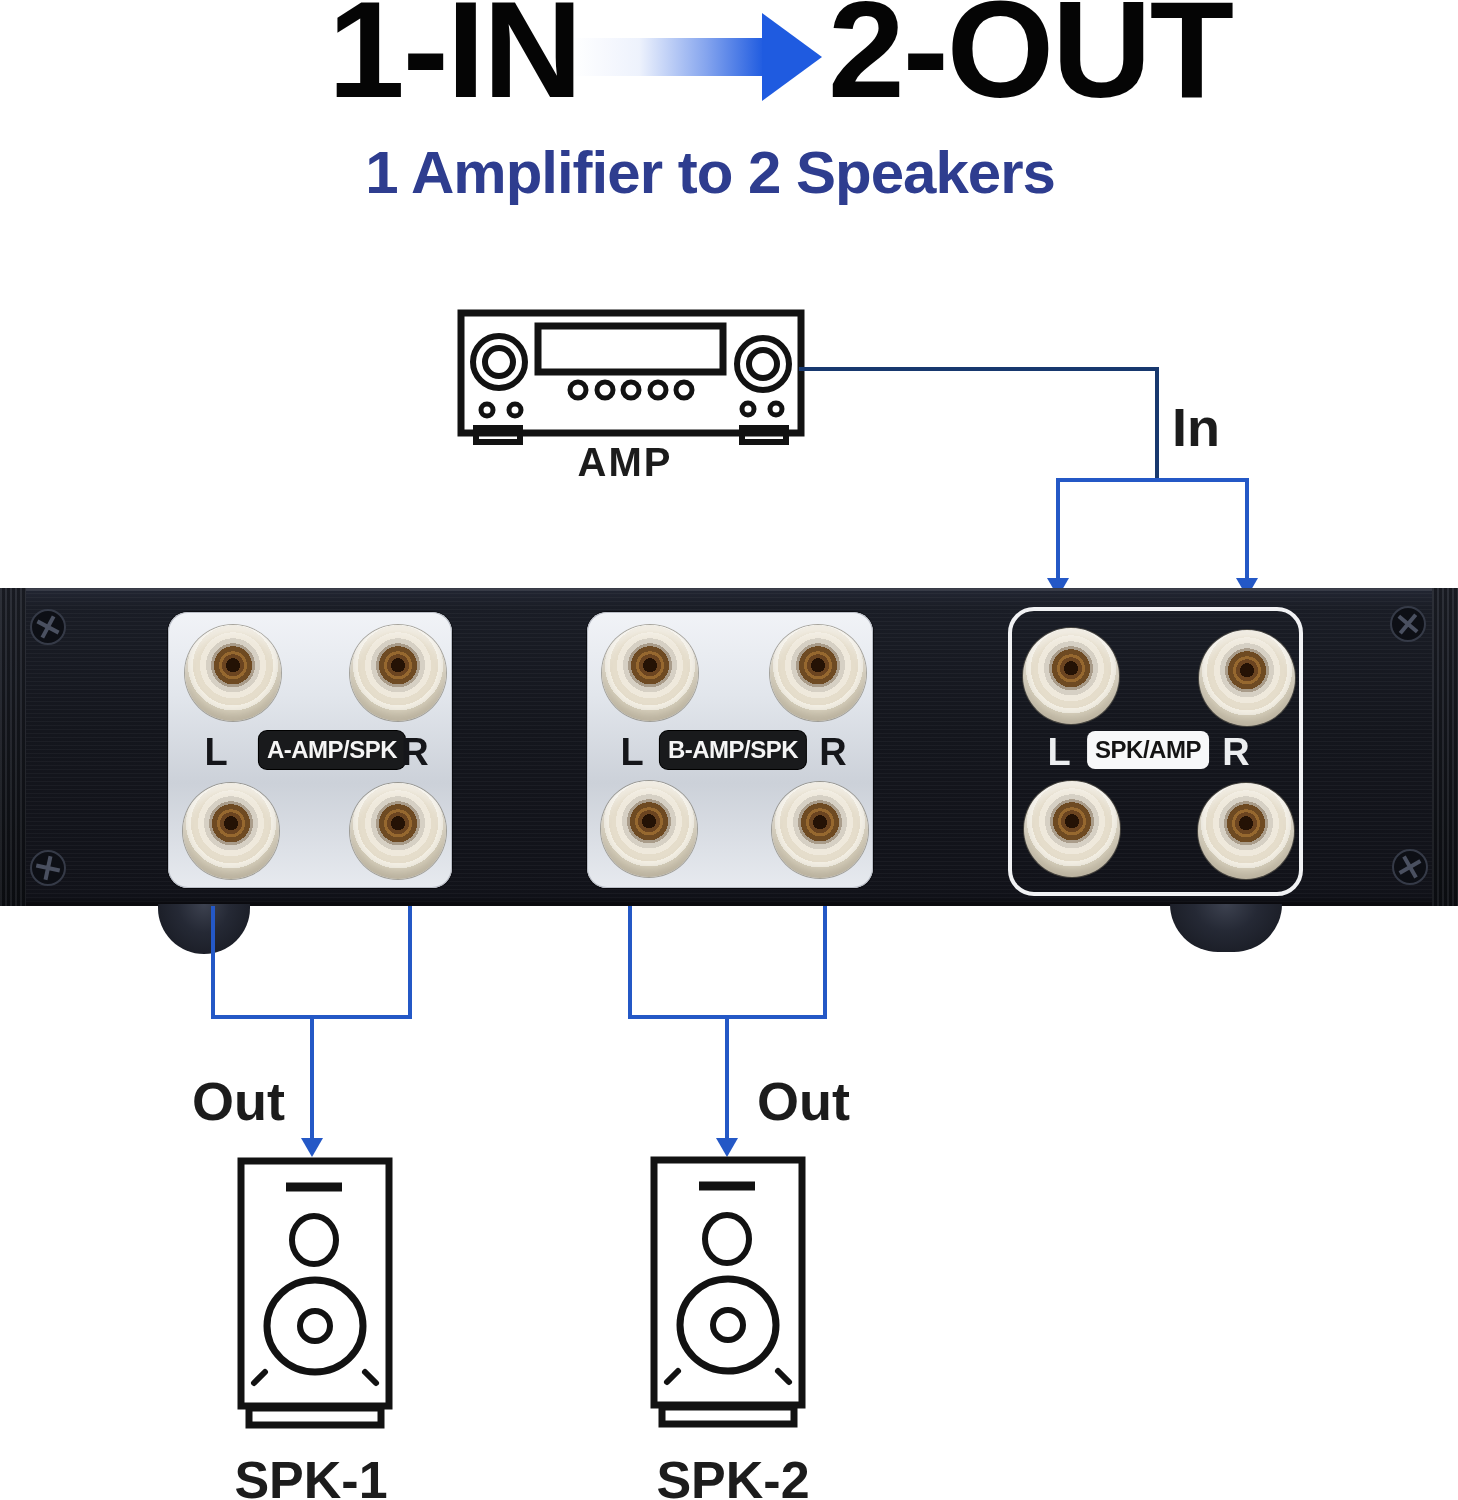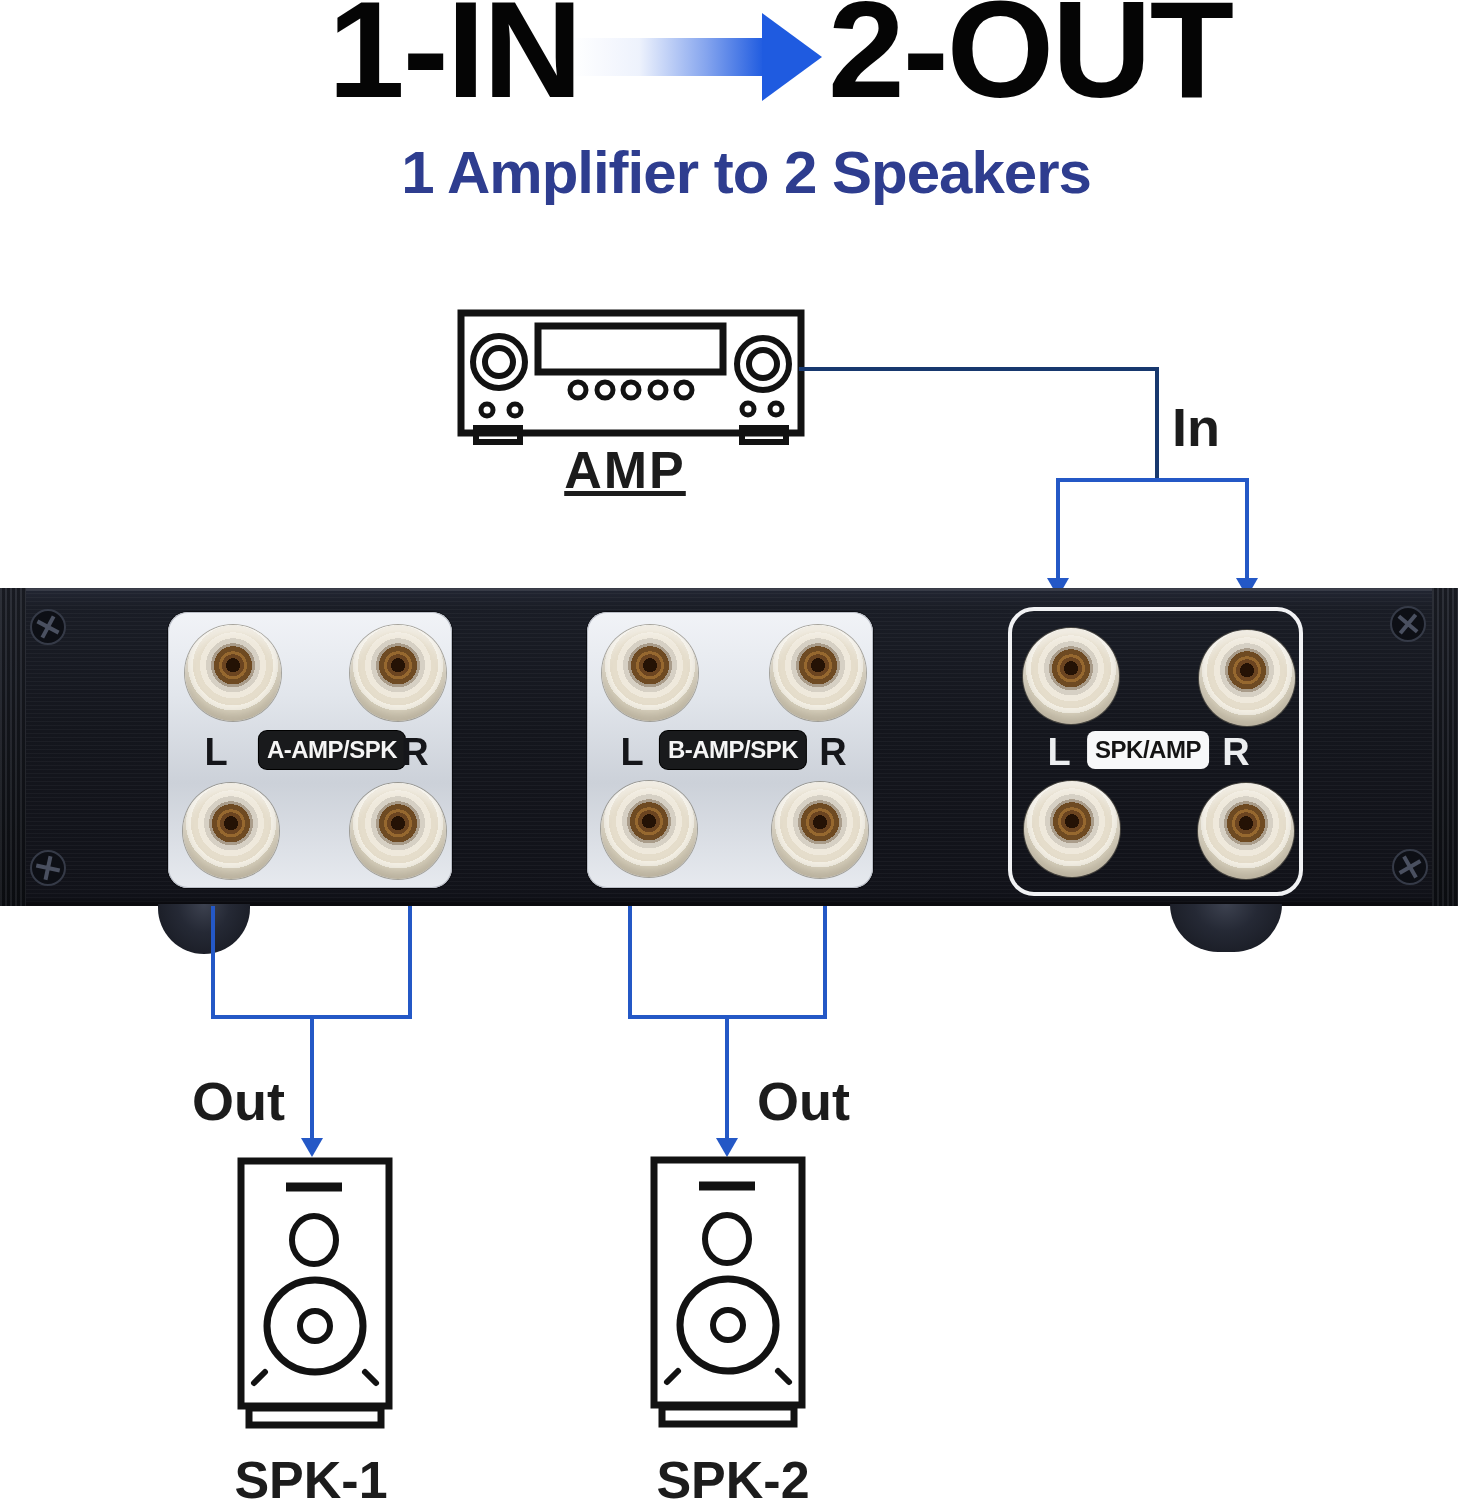--- a/index.html
+++ b/index.html
@@ -6,21 +6,21 @@
   #canvas{
     position:relative; width:1458px; height:1500px; overflow:hidden;
     background:#ffffff; font-family:"Liberation Sans", sans-serif;
   }
   
   .title-txt{position:absolute; font-weight:bold; color:#050505; font-size:138px; line-height:1; letter-spacing:-2px; white-space:nowrap;}
   .arrow-shaft{position:absolute; left:572px; top:38px; width:192px; height:38px;
     background:linear-gradient(90deg, rgba(32,90,224,0) 0%, rgba(32,90,224,0.08) 35%, rgba(32,90,224,0.55) 70%, #1f5be0 100%);}
   .arrow-head{position:absolute; left:762px; top:13px; width:0; height:0;
     border-top:44px solid transparent; border-bottom:44px solid transparent; border-left:60px solid #1f5be0;}
-  .subtitle{position:absolute; left:746px; top:138px; transform:translateX(-50%);
+  .subtitle{position:absolute; left:710px; top:138px; transform:translateX(-50%);
     font-size:60px; font-weight:bold; color:#2e3d8f; letter-spacing:-1px; white-space:nowrap;}
   
   .diagram-label{position:absolute; font-weight:bold; color:#1c1c1c; white-space:nowrap;}
   
   .line{position:absolute; background:#2458c6;}
   .line.navy{background:#17386e;}
   .arr-down{position:absolute; width:0; height:0;
     border-left:11px solid transparent; border-right:11px solid transparent; border-top:19px solid #2458c6;}
   
   .panel{position:absolute; left:0; top:588px; width:1458px; height:318px;
@@ -86,21 +86,21 @@
           <circle cx="234" cy="88" r="8"></circle>
       </g>
       <g stroke-width="5">
         <circle cx="37" cy="108" r="6"></circle>
           <circle cx="65" cy="108" r="6"></circle>
         <circle cx="298" cy="107" r="6"></circle>
           <circle cx="326" cy="107" r="6"></circle>
       </g>
     </g>
   </svg>
-  <div class="diagram-label" style="left:625px; top:440px; transform:translateX(-50%); font-size:52px; letter-spacing:2px;text-decoration:underline;">AMP</div>
+  <div class="diagram-label" style="left:625px; top:440px; transform:translateX(-50%); font-size:40px; letter-spacing:2px;">AMP</div>
 
   <div class="line navy" style="left:799px; top:367px; width:359px; height:4px;"></div>
   <div class="line navy" style="left:1155px; top:367px; width:4px; height:114px;"></div>
   <div class="diagram-label" style="left:1172px; top:396px; font-size:54px;">In</div>
   <div class="line" style="left:1056px; top:478px; width:193px; height:4px;"></div>
   <div class="line" style="left:1056px; top:478px; width:4px; height:102px;"></div>
   <div class="arr-down" style="left:1047px; top:578px;"></div>
   <div class="line" style="left:1245px; top:478px; width:4px; height:102px;"></div>
   <div class="arr-down" style="left:1236px; top:578px;"></div>
 

